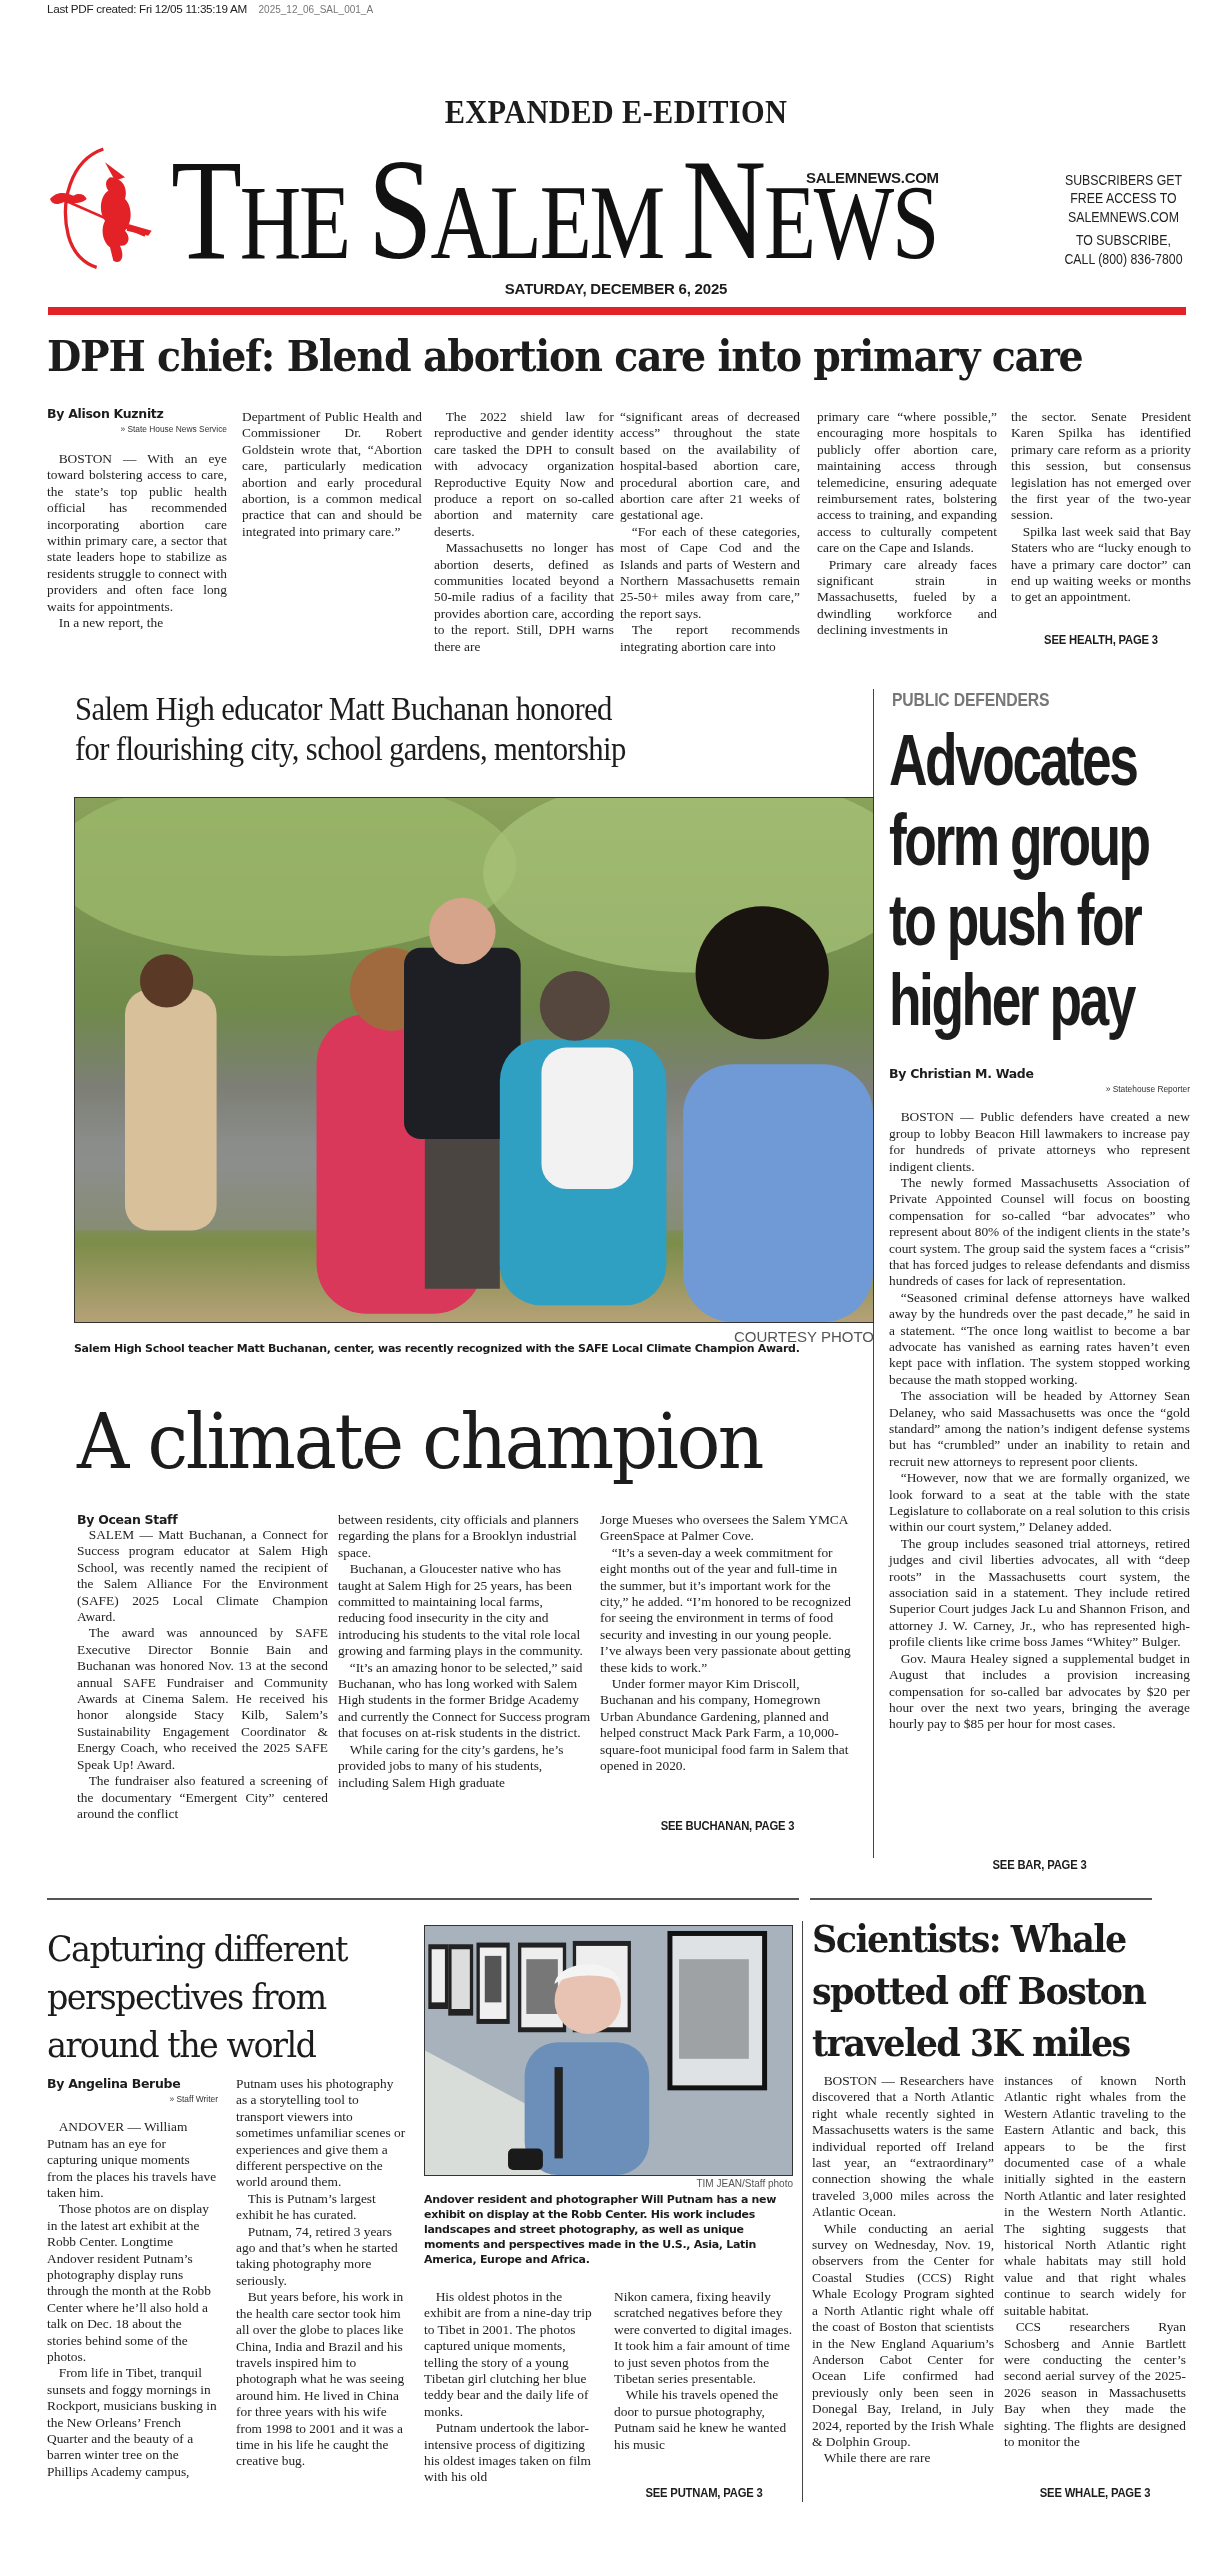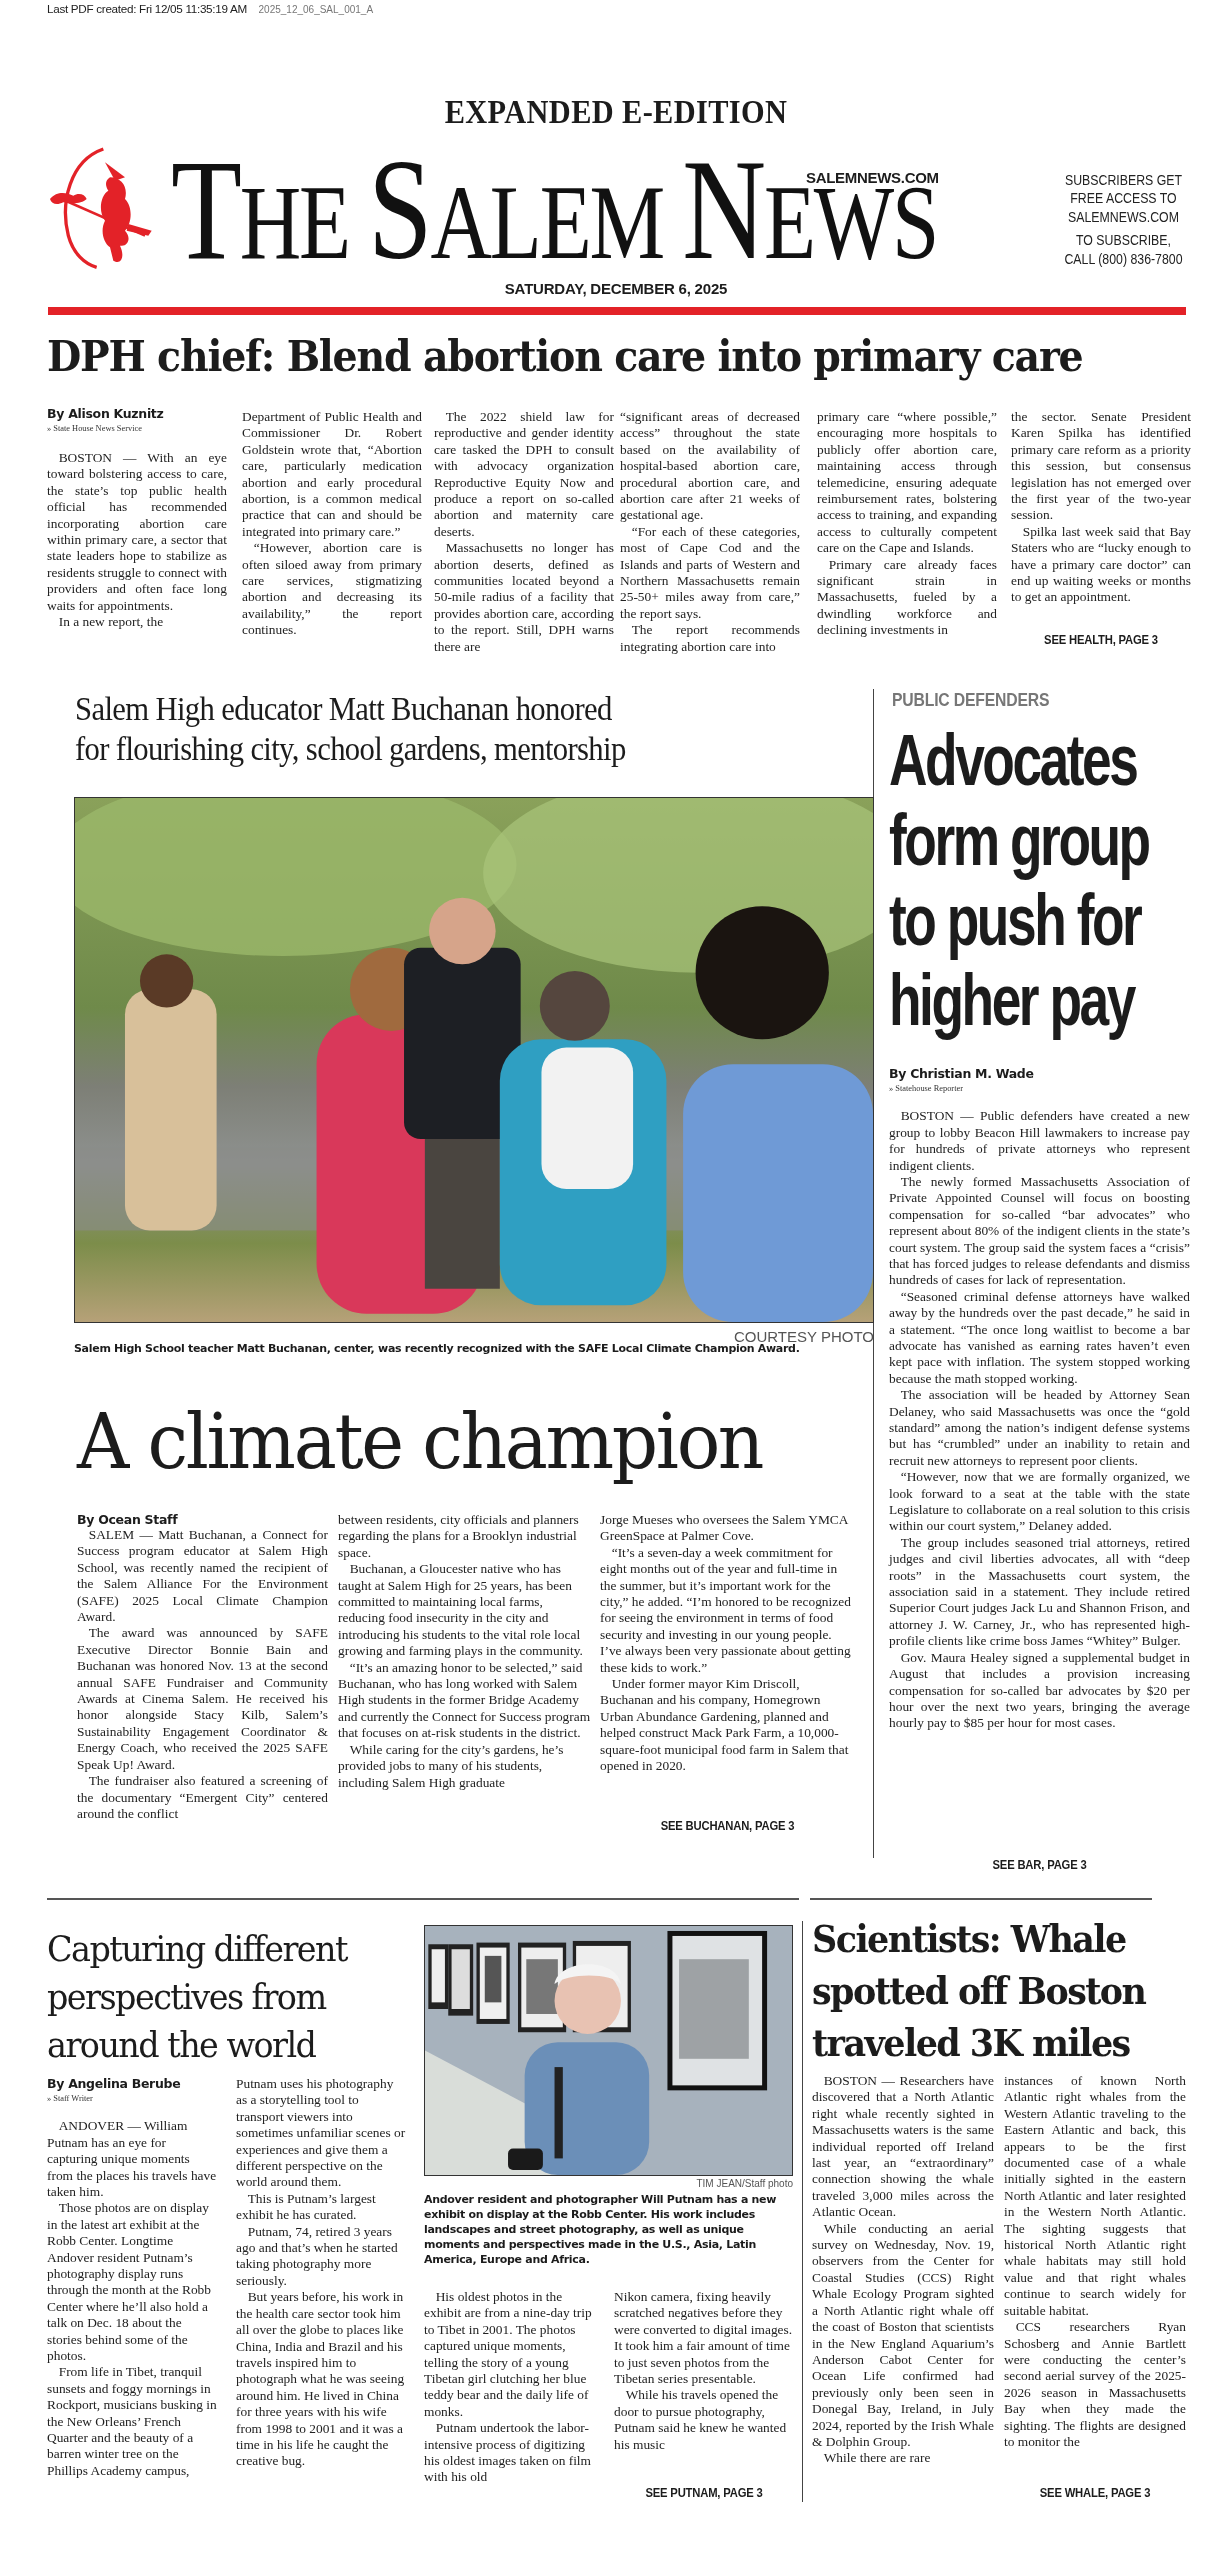--- a/index.html
+++ b/index.html
@@ -19,21 +19,21 @@
   .masthead-title .sc { font-size: 99px; }
   .site-url { left: 806px; top: 169px; font-family: "Liberation Sans", sans-serif; font-weight: 700; font-size: 15px; letter-spacing: -0.3px; }
   .sub-box { left: 1040px; top: 171px; width: 167px; text-align: center; font-family: "Liberation Sans", sans-serif; font-size: 14px; line-height: 18.4px; color: #222; transform: scaleX(0.88); }
   .sub-box .gap { height: 5px; }
   .pub-date { left: 0; width: 1232px; top: 280px; text-align: center; font-family: "Liberation Sans", sans-serif; font-weight: 700; font-size: 15px; letter-spacing: -0.2px; }
   .red-rule { left: 48px; top: 307px; width: 1138px; height: 7.5px; background: #e32228; }
 
   .h-top { left: 47px; top: 332px; font-family: "DejaVu Serif", serif; font-weight: 700; font-size: 42px; letter-spacing: -1.3px; white-space: nowrap; transform: scaleX(0.94); transform-origin: left top; }
 
   .byline { font-family: "DejaVu Sans", sans-serif; font-weight: 700; font-size: 12.5px; letter-spacing: -0.3px; }
-  .byline-role { font-family: Liberation Serif, serif; font-size: 8.4px; color: #333; margin-top: 3.3px; }
+  .byline-role { font-family: Liberation Sans, sans-serif; font-size: 8.4px; color: #333; margin-top: 3.3px; text-align: right; }
   .col { font-family: "Liberation Serif", serif; font-size: 13.4px; line-height: 16.4px; text-align: justify; hyphens: manual; color: #222; }
   .col p { text-indent: 11.7px; }
   .col p.noind { text-indent: 0; }
   .jump { font-family: "Liberation Sans", sans-serif; font-weight: 700; font-size: 12.5px; text-align: center; letter-spacing: -0.2px; transform: scaleX(0.9); }
 
   .v-rule { background: #444; width: 1.3px; }
   .h-rule { background: #555; height: 1.7px; }
 
   .deck { left: 75px; top: 689px; font-family: "Liberation Serif", serif; font-size: 33px; line-height: 40px; letter-spacing: -0.7px; transform: scaleX(0.93); transform-origin: left top; }
 
@@ -94,21 +94,20 @@
 <div class="abs" style="left:47px; top:406px; width:180px;">
   <div class="byline">By Alison Kuznitz</div>
   <div class="byline-role">» State House News Service</div>
   <div class="col" style="margin-top:16.7px;">
     <p>BOSTON — With an eye toward bolstering access to care, the state’s top public health official has recommended incorporating abortion care within primary care, a sector that state leaders hope to stabilize as residents struggle to connect with providers and often face long waits for appointments.</p>
     <p>In a new report, the</p>
   </div>
 </div>
 <div class="abs col" style="left:242px; top:409px; width:180px;">
   <p class="noind">Department of Public Health and Commissioner Dr. Robert Goldstein wrote that, “Abortion care, particularly medication abortion and early procedural abortion, is a common medical practice that can and should be integrated into primary care.”</p>
-  <p>“However, abortion care is often siloed away from primary care services, stigmatizing abortion and decreasing its availability,” the report continues.</p>
 </div>
 <div class="abs col" style="left:434px; top:409px; width:180px;">
   <p>The 2022 shield law for reproductive and gender identity care tasked the DPH to consult with advocacy organization Reproductive Equity Now and produce a report on so-called abortion and maternity care deserts.</p>
   <p>Massachusetts no longer has abortion deserts, defined as communities located beyond a 50-mile radius of a facility that provides abortion care, according to the report. Still, DPH warns there are</p>
 </div>
 <div class="abs col" style="left:620px; top:409px; width:180px;">
   <p class="noind">“significant areas of decreased access” throughout the state based on the availability of hospital-based abortion care, procedural abortion care, and abortion care after 21 weeks of gestational age.</p>
   <p>“For each of these categories, most of Cape Cod and the Islands and parts of Western and Northern Massachusetts remain 25-50+ miles away from care,” the report says.</p>
   <p>The report recommends integrating abortion care into</p>
 </div>

